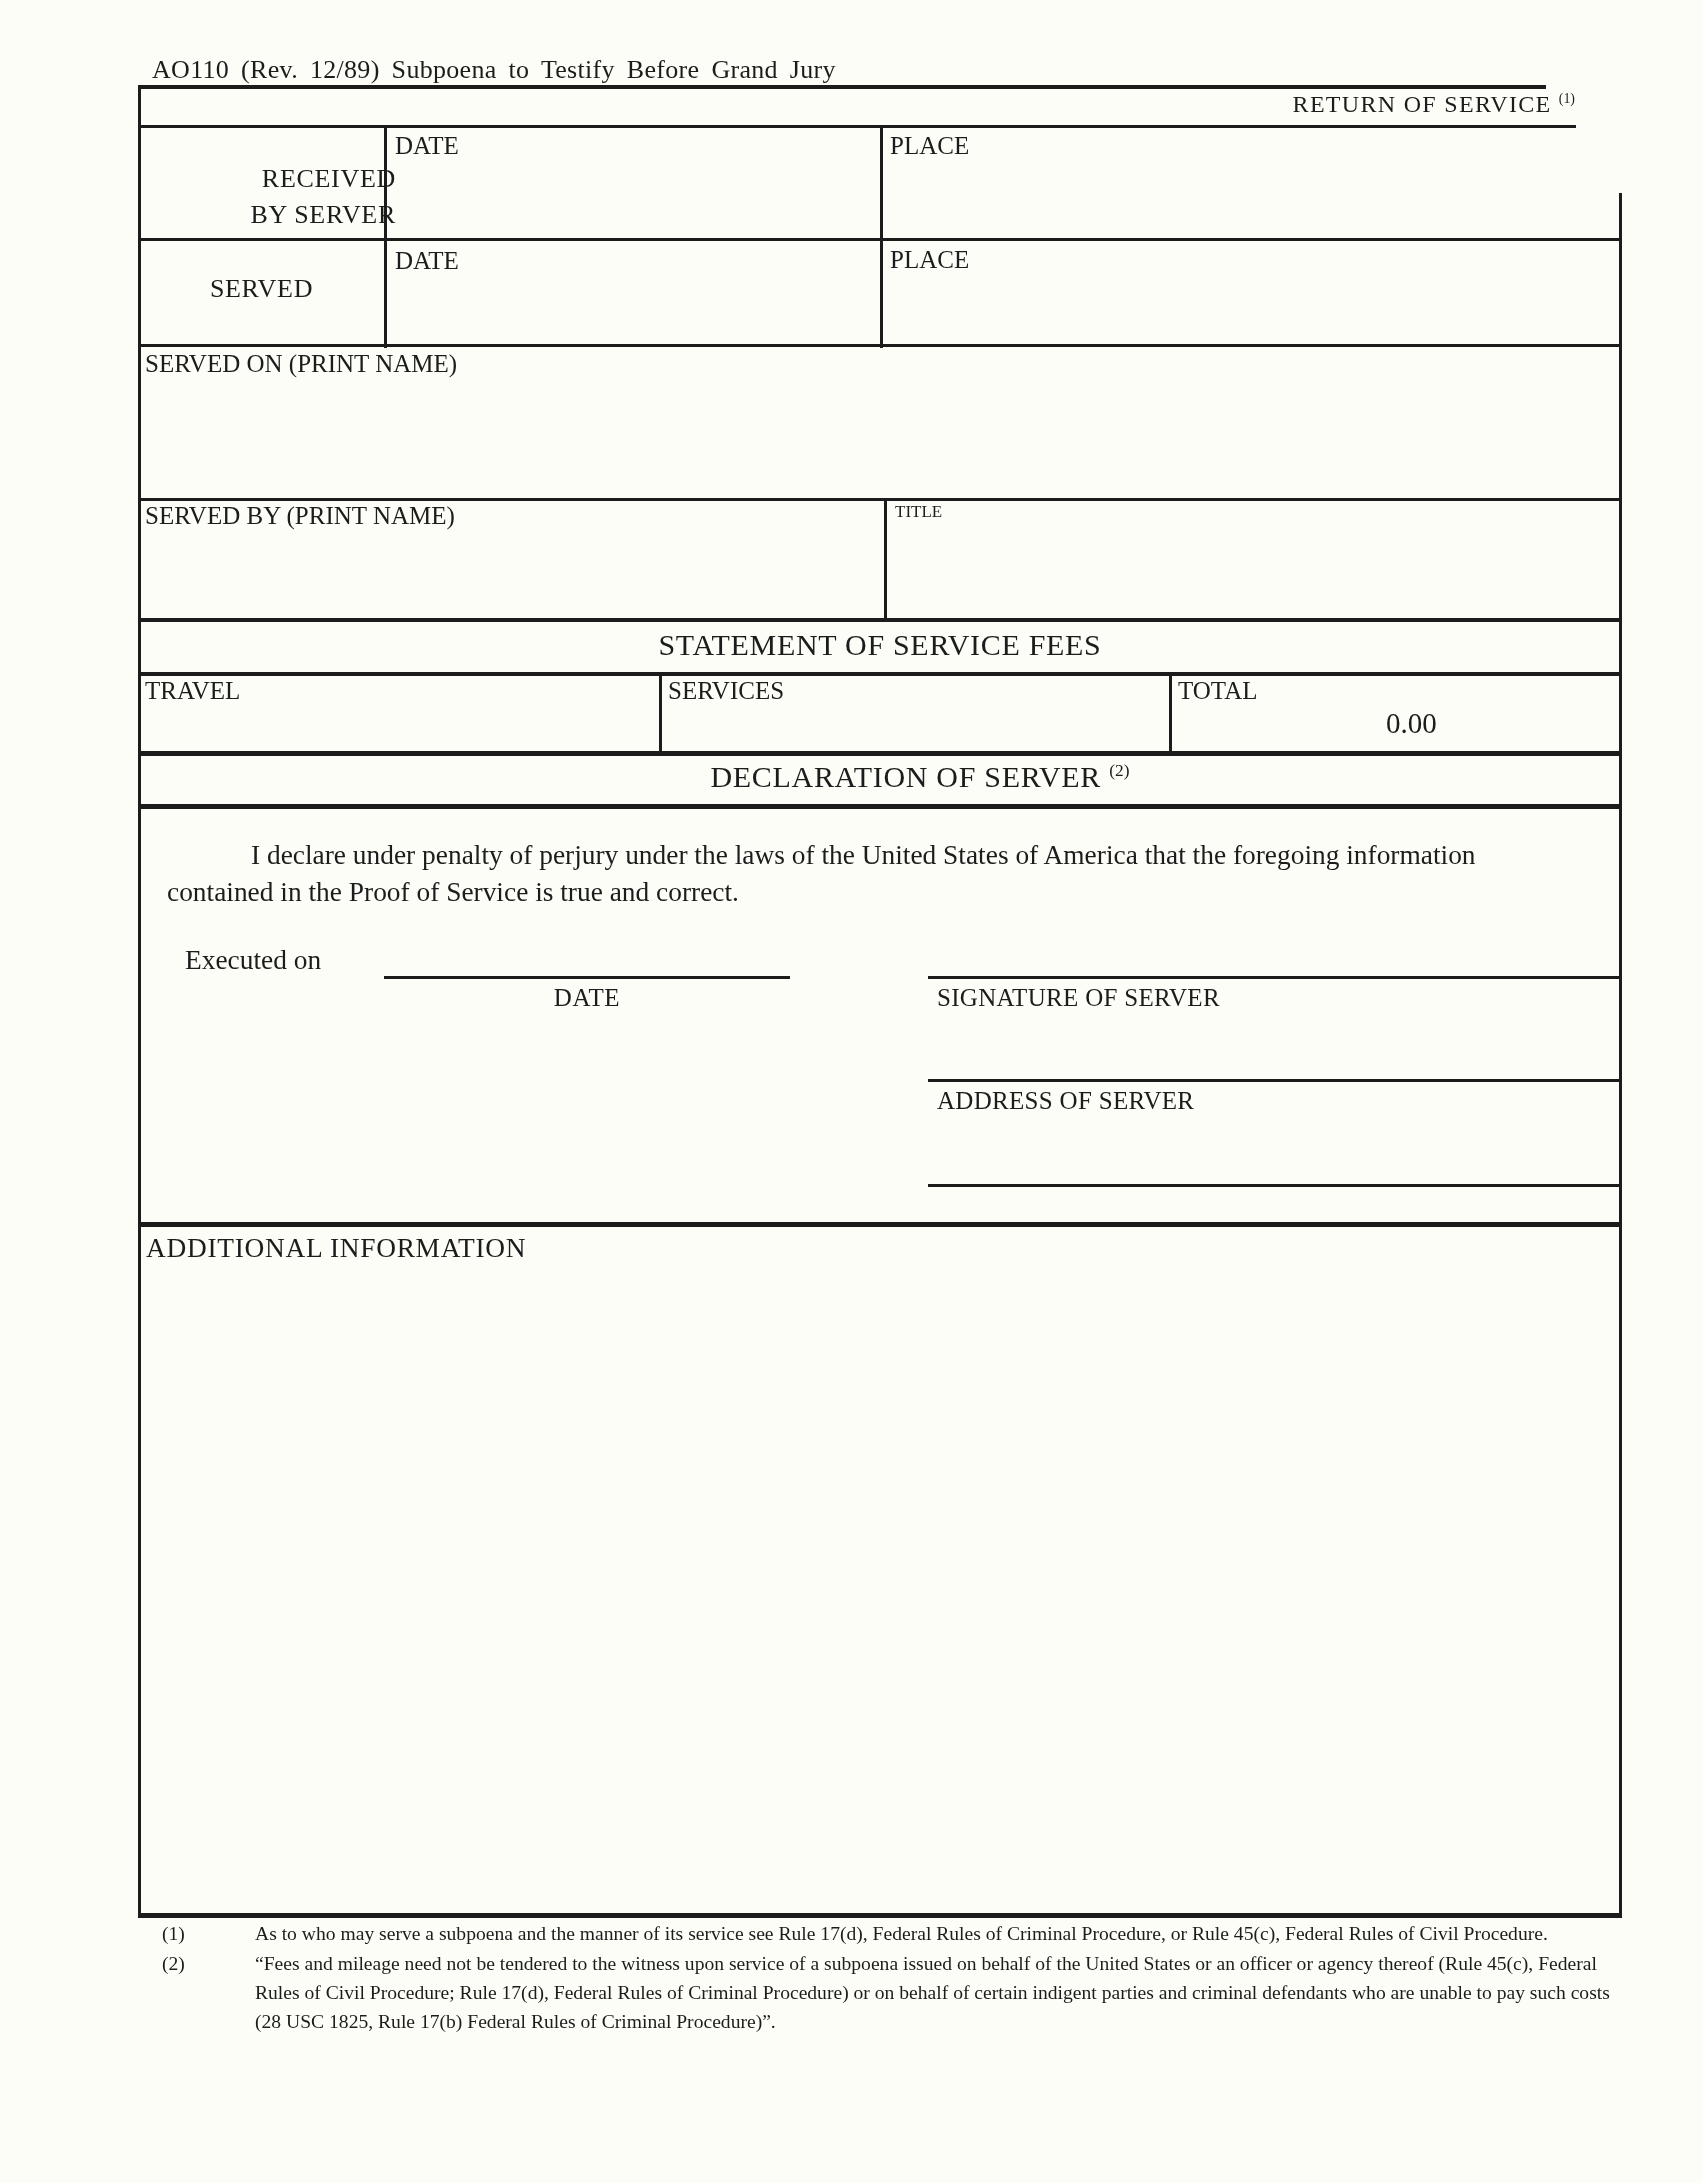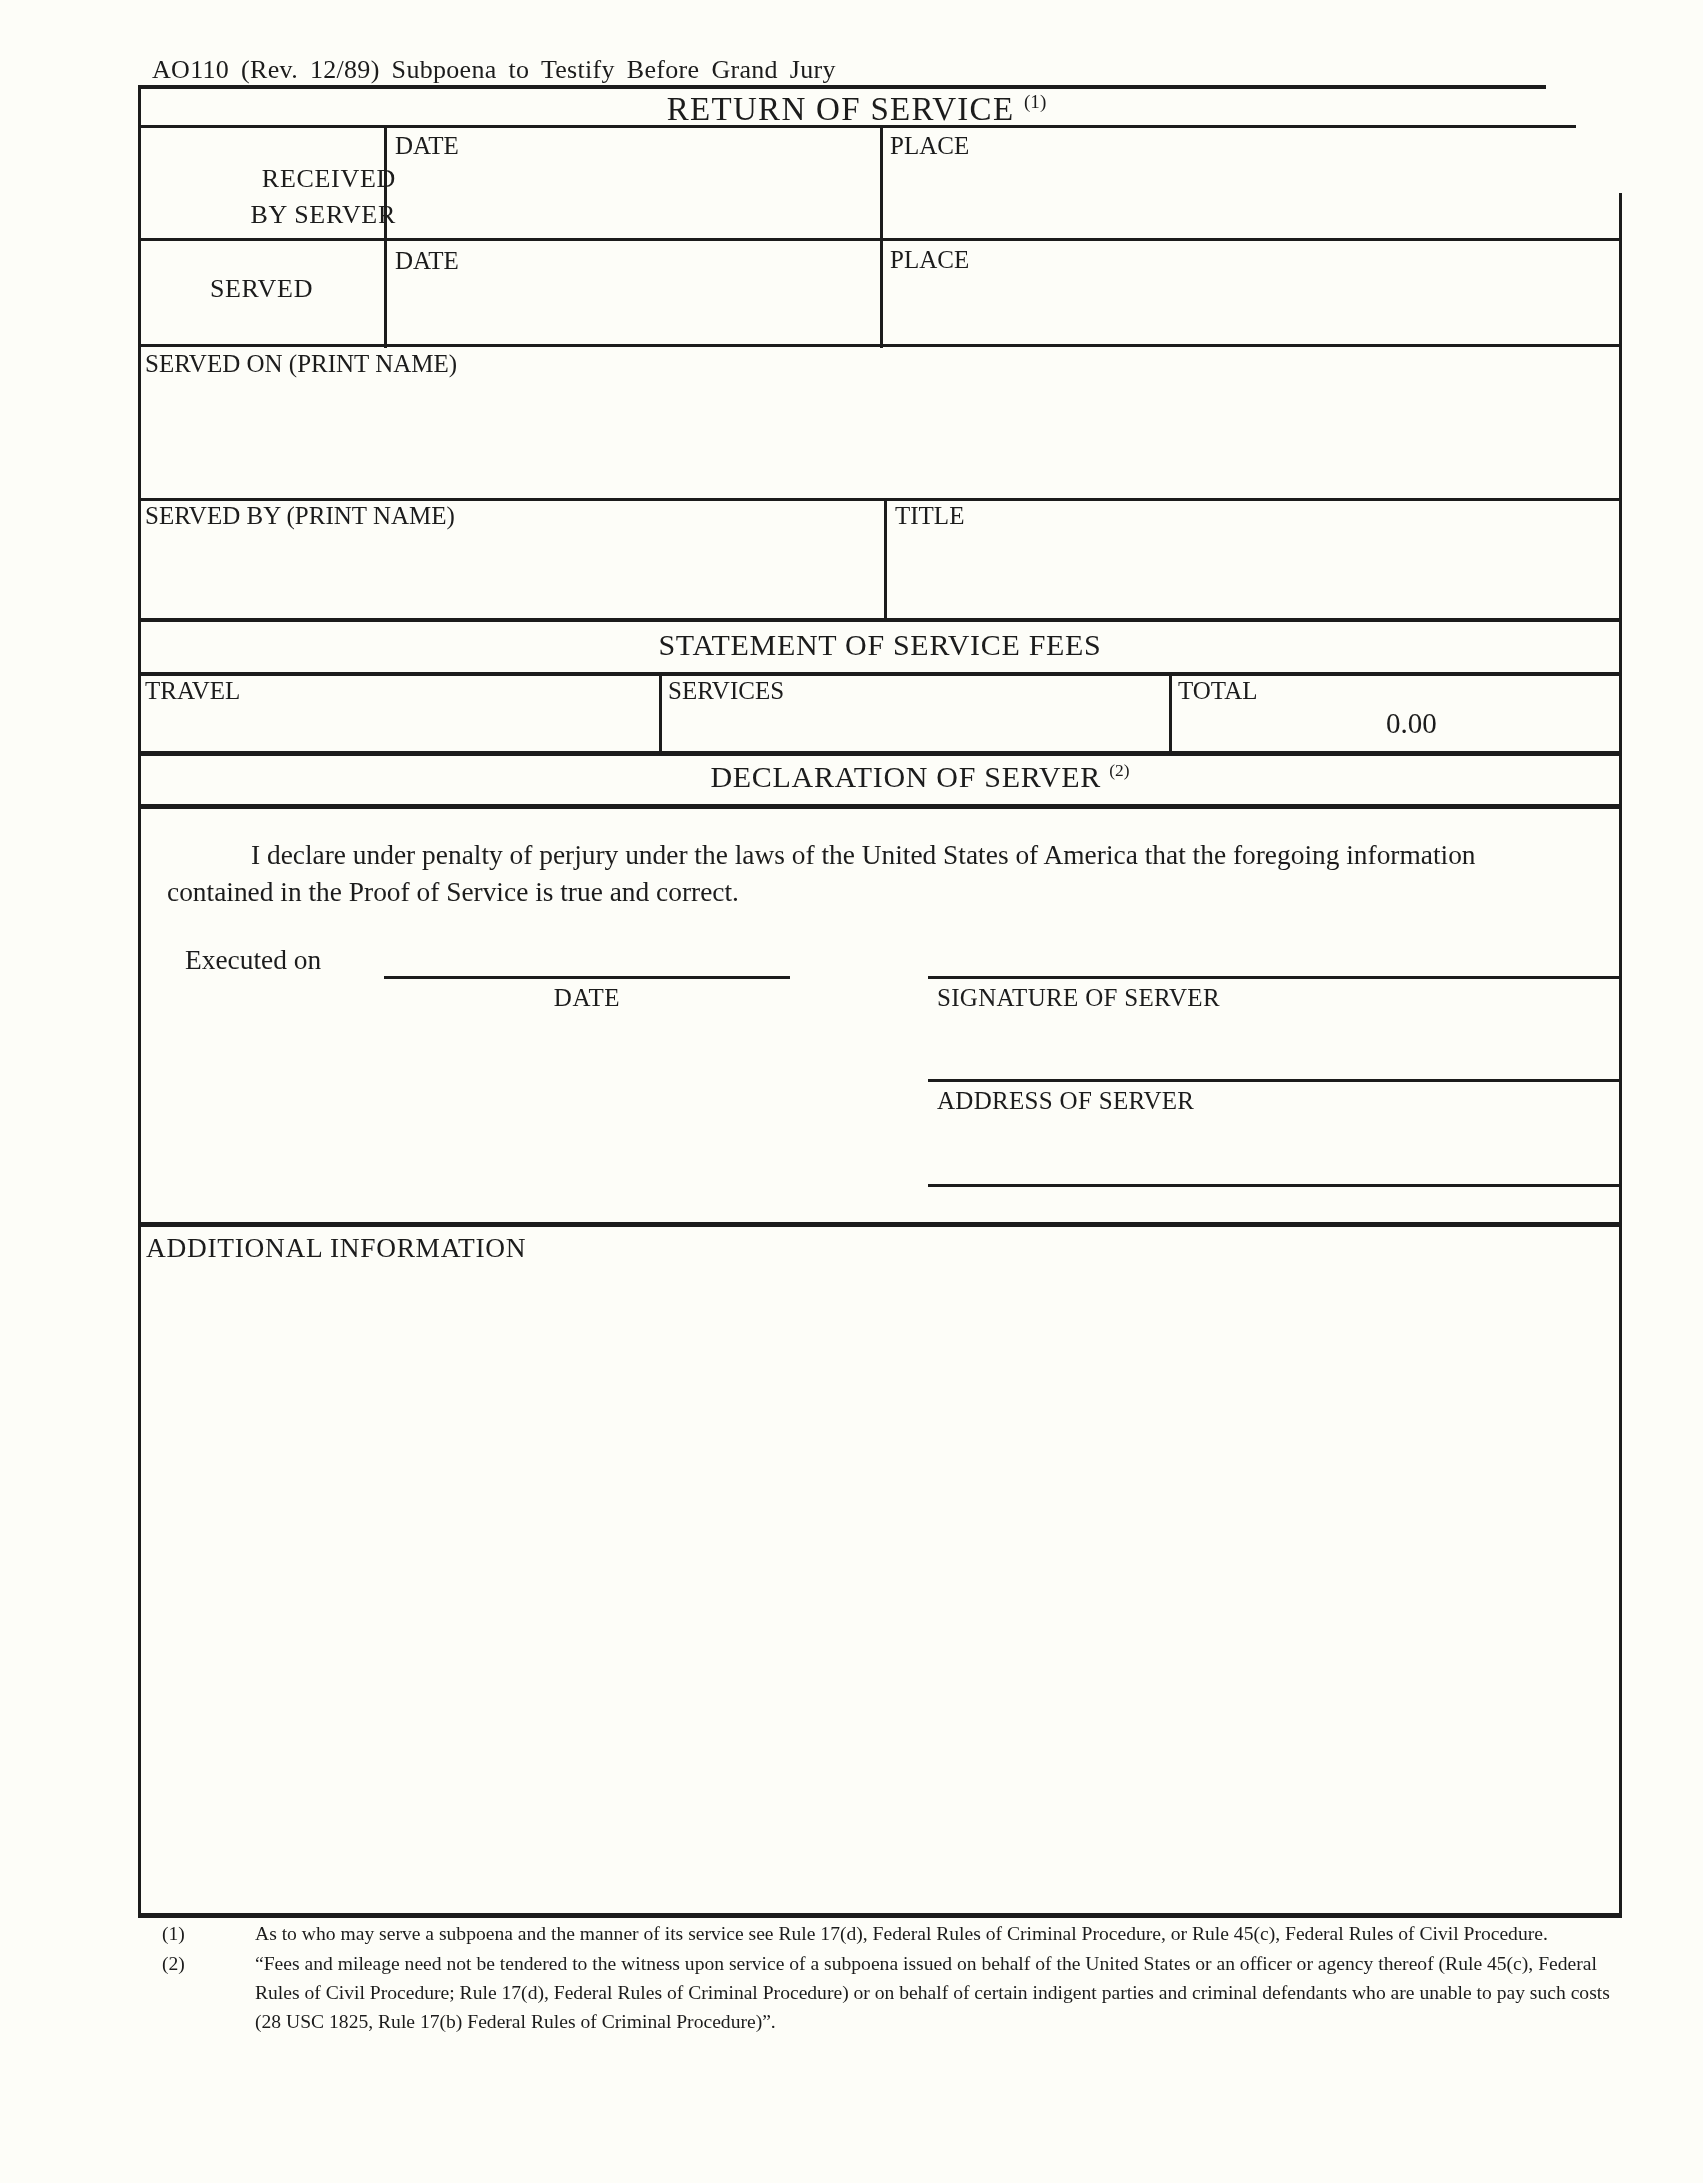--- a/index.html
+++ b/index.html
@@ -47,21 +47,21 @@
   <div class="ln" style="left:138px;top:1913px;width:1484px;height:4.6px;"></div>
 
   <div class="ln" style="left:138px;top:85px;width:3.3px;height:1832px;"></div>
   <div class="ln" style="left:1619px;top:193px;width:3.3px;height:1725px;"></div>
   <div class="ln" style="left:384px;top:125px;width:2.6px;height:223px;"></div>
   <div class="ln" style="left:880px;top:125px;width:2.6px;height:223px;"></div>
   <div class="ln" style="left:884px;top:498px;width:2.6px;height:124px;"></div>
   <div class="ln" style="left:659px;top:672px;width:2.6px;height:84px;"></div>
   <div class="ln" style="left:1169px;top:672px;width:2.6px;height:84px;"></div>
 
-  <div class="txt ctr" style="left:138px;top:91px;width:1437px;font-size:33px;letter-spacing:1.3px;">
+  <div class="txt ctr" style="left:138px;top:91px;width:1437px;font-size:24px;letter-spacing:1.3px;text-align:right;">
     <span>RETURN OF SERVICE</span>
     <span class="sup">(1)</span>
   </div>
 
   <div class="txt ctr" style="left:149px;top:161px;width:247px;font-size:26px;line-height:36px;letter-spacing:0.7px;text-align:right;">
     <div>RECEIVED</div>
     <div>BY SERVER</div>
   </div>
   <div class="txt" style="left:395px;top:132px;font-size:25px;">DATE</div>
   <div class="txt" style="left:890px;top:132px;font-size:25px;">PLACE</div>
@@ -71,21 +71,21 @@
   <div class="txt ctr" style="left:138px;top:274px;width:247px;font-size:26px;letter-spacing:0.7px;">SERVED</div>
   <div class="txt" style="left:395px;top:247px;font-size:25px;">DATE</div>
   <div class="txt" style="left:890px;top:246px;font-size:25px;">PLACE</div>
   <div class="cell" style="left:387px;top:242px;width:493px;height:103px;"></div>
   <div class="cell" style="left:883px;top:242px;width:737px;height:103px;"></div>
 
   <div class="txt" style="left:145px;top:350px;font-size:25px;">SERVED ON (PRINT NAME)</div>
   <div class="cell" style="left:142px;top:348px;width:1478px;height:150px;"></div>
 
   <div class="txt" style="left:145px;top:502px;font-size:25px;">SERVED BY (PRINT NAME)</div>
-  <div class="txt" style="left:895px;top:502px;font-size:25px;">TITLE</div>
+  <div class="txt" style="left:895px;top:502px;font-size:17px;">TITLE</div>
   <div class="cell" style="left:142px;top:500px;width:742px;height:118px;"></div>
   <div class="cell" style="left:887px;top:500px;width:733px;height:118px;"></div>
 
   <div class="txt ctr" style="left:138px;top:628px;width:1484px;font-size:30px;letter-spacing:0.7px;">STATEMENT OF SERVICE FEES</div>
   <div class="txt" style="left:145px;top:677px;font-size:25px;">TRAVEL</div>
   <div class="txt" style="left:668px;top:677px;font-size:25px;">SERVICES</div>
   <div class="txt" style="left:1178px;top:677px;font-size:25px;font-family:Liberation Serif, serif;">TOTAL</div>
   <div class="txt" style="left:1362px;top:707px;font-size:29px;margin-left:24px;">0.00</div>
   <div class="cell" style="left:142px;top:675px;width:517px;height:76px;"></div>
   <div class="cell" style="left:662px;top:675px;width:508px;height:76px;"></div>

